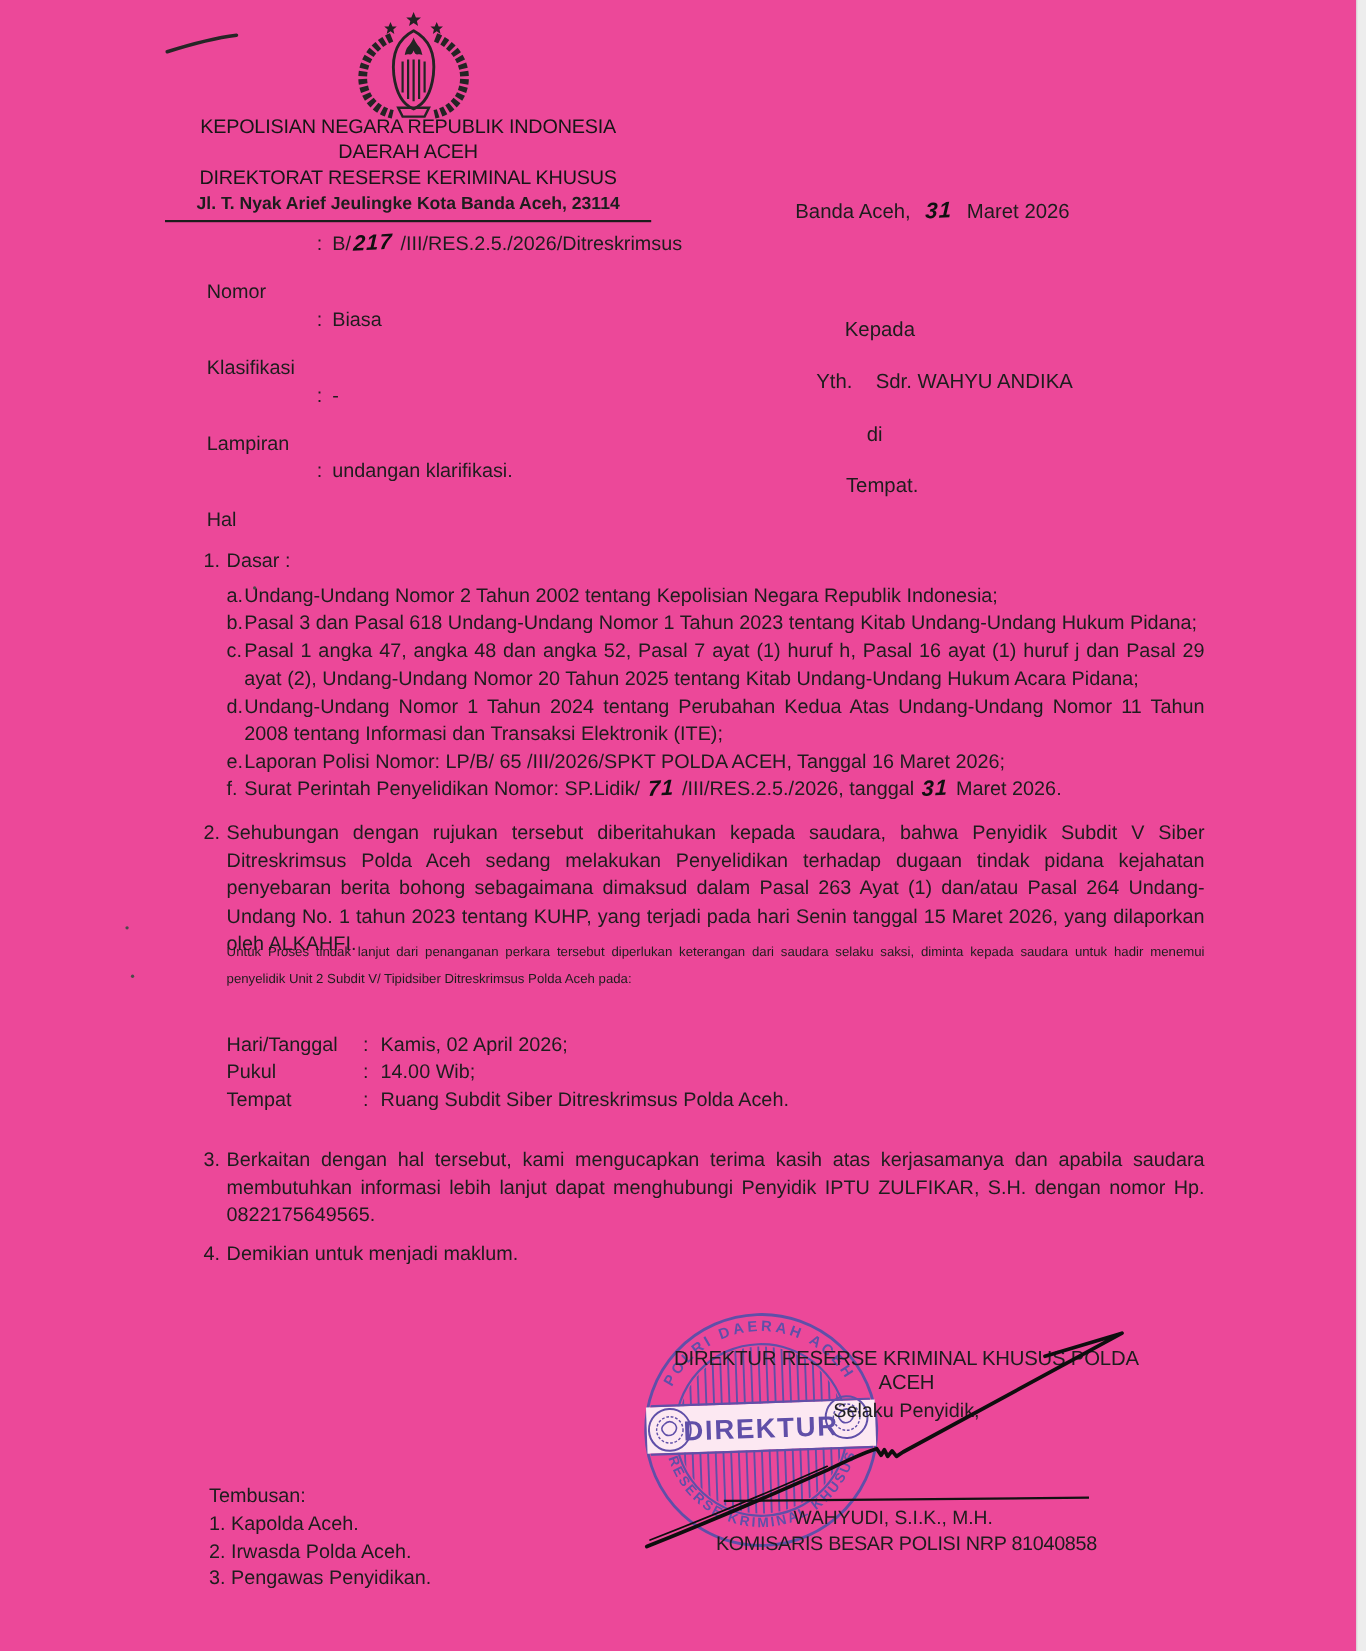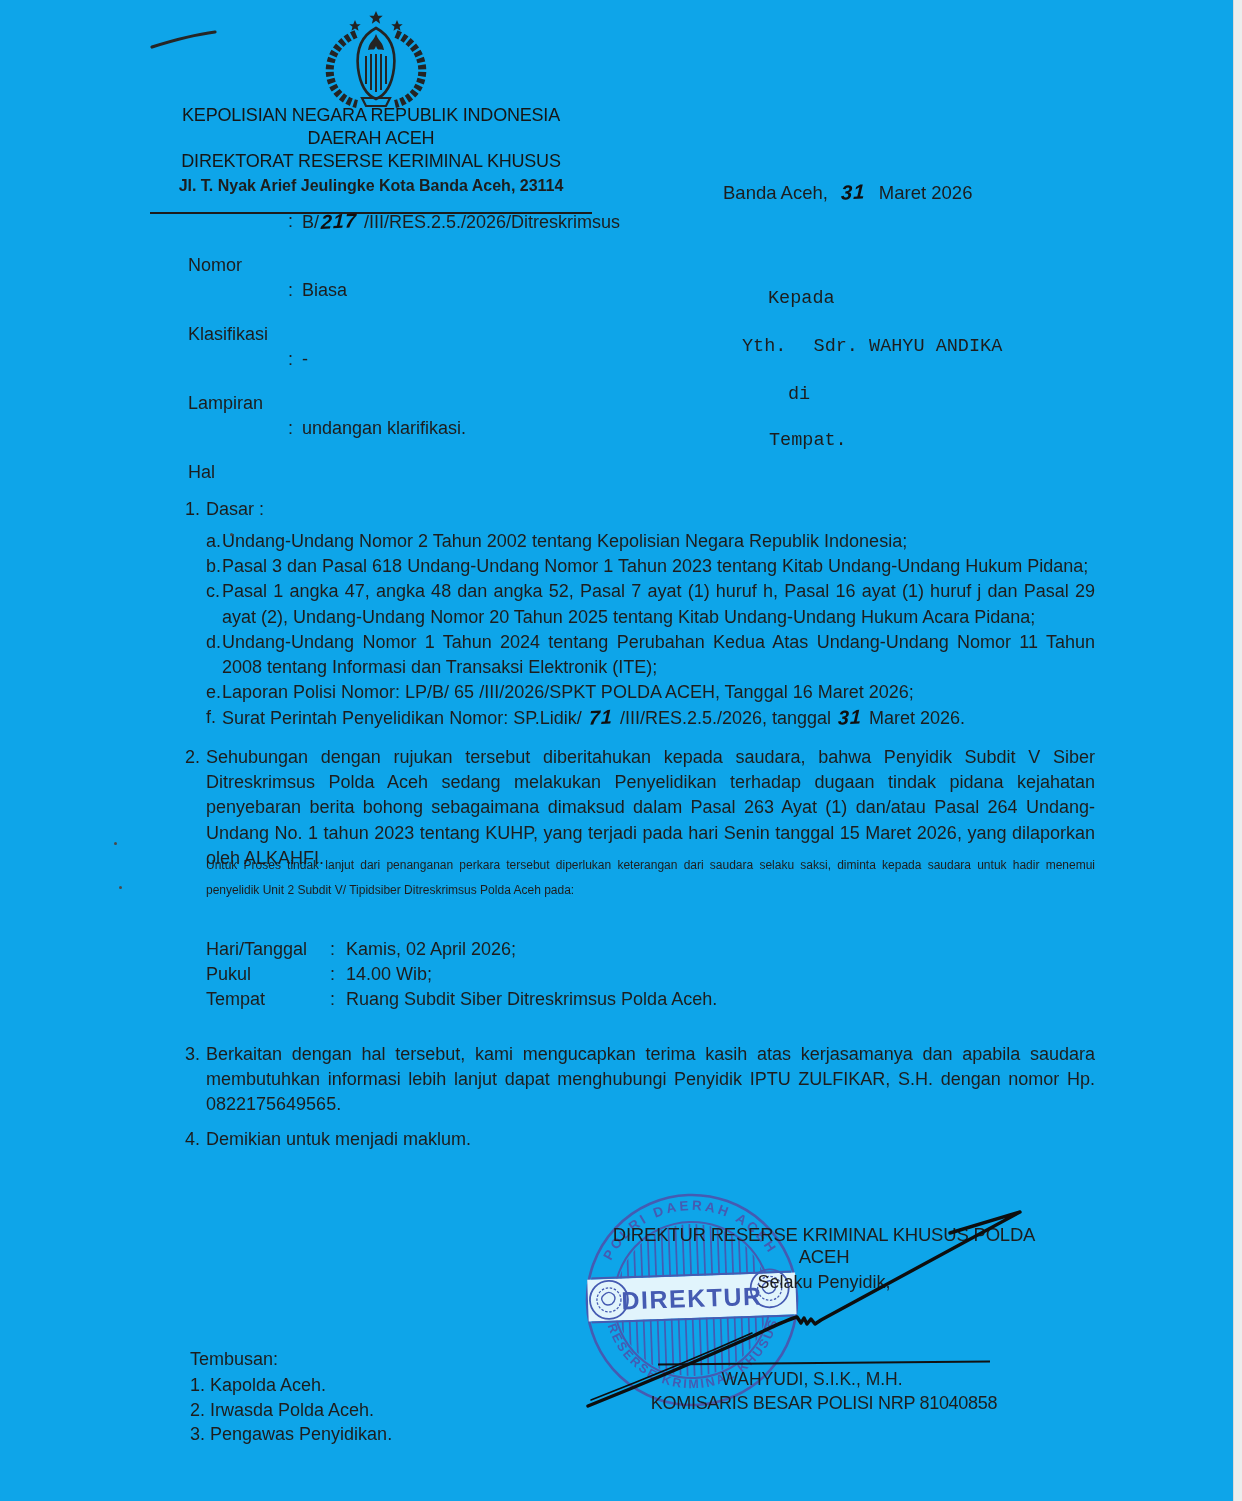--- a/index.html
+++ b/index.html
@@ -1,39 +1,39 @@
 <!DOCTYPE html>
 <html><head>
 <meta charset="utf-8">
 <style>
   * { margin:0; padding:0; box-sizing:border-box; }
   html,body { background:#ffffff; }
   .page {
-    position:relative; width:1242px; height:1501px; background:#0ea5e9;
+    position:relative; width:1242px; height:1501px; background:#ec4899;
     font-family:"Liberation Sans", sans-serif; color:#1d1d1d; overflow:hidden;
   }
   .abs { position:absolute; }
   .scan-edge {
     position:absolute; right:0; top:0; bottom:0; width:9px;
     background:#ededed; border-left:1px solid #d9d9d9;
   }
   
   .letterhead { left:150px; top:104px; width:442px; text-align:center; line-height:23px; }
   .lh-line { font-size:18px; letter-spacing:-0.2px; color:#161616; }
-  .lh-addr { font-size:16px; font-weight:700; padding-bottom:15px; border-bottom:2.5px solid #1c1c1c; margin-top:1px; }
+  .lh-addr { font-size:16px; font-weight:700; padding-bottom:3px; border-bottom:2.5px solid #1c1c1c; margin-top:1px; }
   
   .meta { left:188px; top:209px; font-size:18px; line-height:25px; }
   .meta .row { display:flex; }
   .meta .lbl { width:100px; display:inline-block;margin-top:44px; }
   .meta .col { width:14px; }
   .hand { display:inline-block; font-weight:700; font-style:italic;
           transform:rotate(-3deg) skewX(-5deg); font-size:1.1em; letter-spacing:1px; padding:0 2px; color:#101010; }
   .dateline { left:723px; top:181px; font-size:18.5px; }
   
-  .fs { font-size:18.5px;font-family:Liberation Mono, monospace; }
+  .fs { font-size:18.5px; }
   
   .sec { display:flex; font-size:18px; line-height:25.2px; }
   .sec .no { width:21px; flex:none; }
   .sec .txt { flex:1; text-align:justify; }
   .list { left:206px; top:529px; width:889px; font-size:18px; line-height:25.2px; }
   .li { display:flex; }
   .li .mk { width:16px; flex:none; }
   .li .it { flex:1; text-align:justify; }
   .plain { font-size:12px; line-height:25.2px; text-align:justify; }
   .sched { left:206px; top:937px; font-size:18px; line-height:24.8px; }

